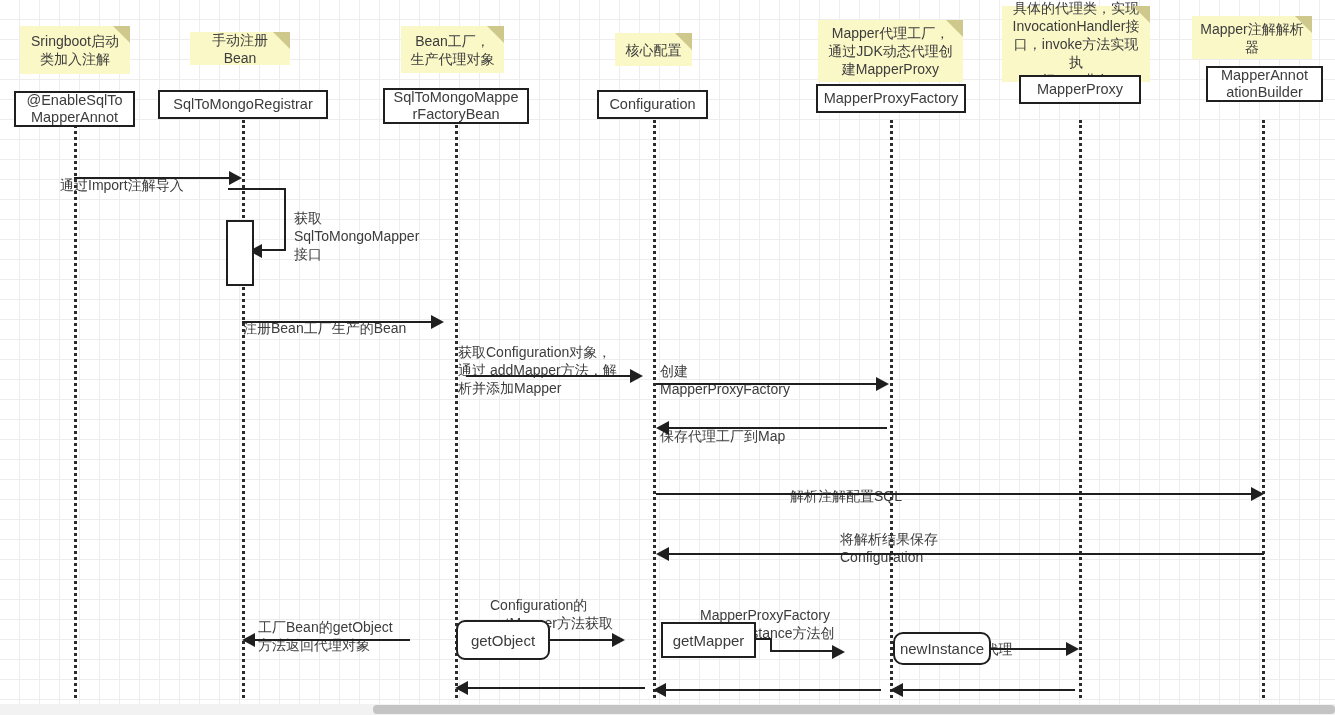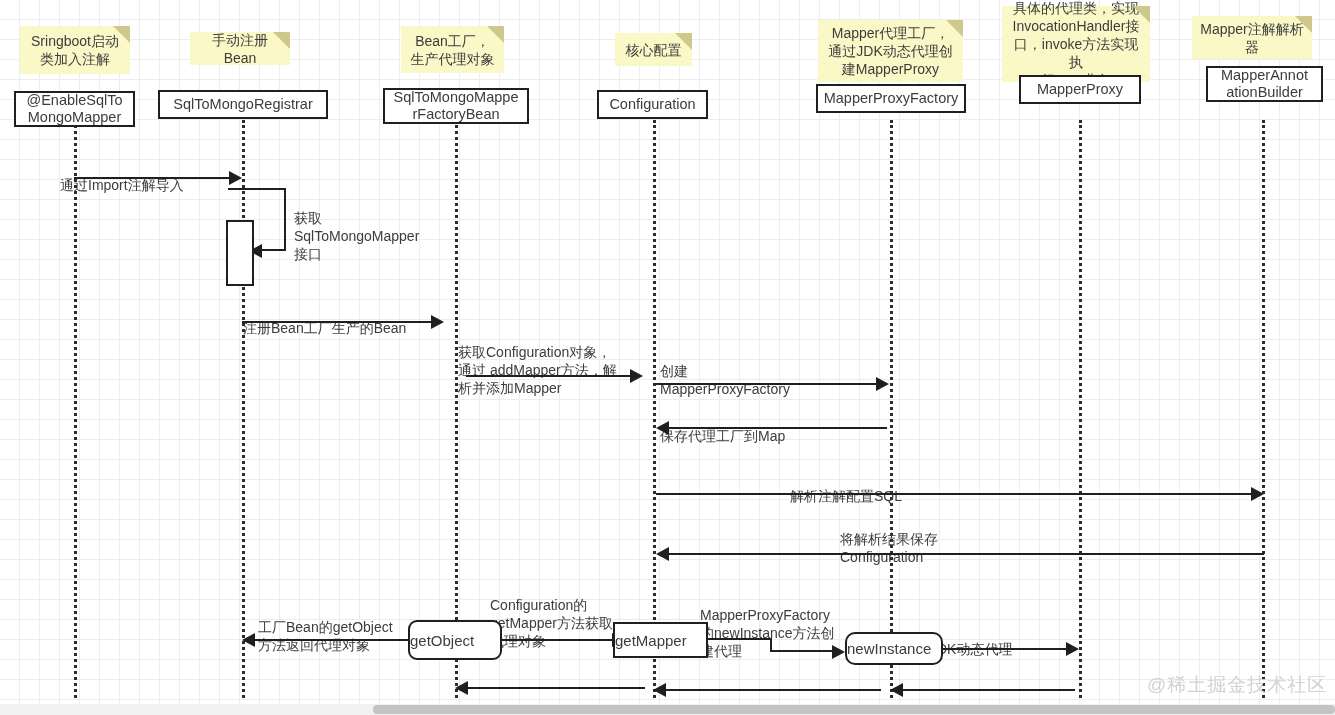--- a/index.html
+++ b/index.html
@@ -105,22 +105,23 @@
   }
   
   .methodbox {
     position: absolute;
     border: 2.5px solid #1f1f1f;
     background: #ffffff;
     color: #3c3c3c;
     font-size: 15px;
     display: flex;
     align-items: center;
-    justify-content: flex-start;
+    justify-content: center;
     z-index: 4;
+    margin-left: 48px;
   }
   .methodbox.rounded { border-radius: 9px; }
   
   .elbow {
     position: absolute;
     border-bottom: 2.5px solid #1f1f1f;
     border-left: 2.5px solid #1f1f1f;
   }
   .elbow-top {
     position: absolute;
@@ -199,21 +200,21 @@
 行SQL业务</span>
   </div>
 
   <div class="note" style="left:1192px; top:16px; width:120px; height:43px;">
     <span class="fold"></span>
     <span>Mapper注解解析器</span>
   </div>
 
   <div class="participant" style="left:14px; top:91px; width:121px; height:36px;">
     <span>@EnableSqlTo
-MongoMapper</span>
+MapperAnnot</span>
   </div>
 
   <div class="participant" style="left:158px; top:90px; width:170px; height:29px;">
     <span>SqlToMongoRegistrar</span>
   </div>
 
   <div class="participant" style="left:383px; top:88px; width:146px; height:36px;">
     <span>SqlToMongoMappe
 rFactoryBean</span>
   </div>
@@ -334,21 +335,18 @@
 
   <div class="msg-line" style="left:468px; top:687px; width:177px;"></div>
   <div class="arrow-l" style="left:455px; top:681px;"></div>
 
   <div class="msg-line" style="left:666px; top:689px; width:215px;"></div>
   <div class="arrow-l" style="left:653px; top:683px;"></div>
 
   <div class="msg-line" style="left:903px; top:689px; width:172px;"></div>
   <div class="arrow-l" style="left:890px; top:683px;"></div>
 
-  <div class="watermark" style="left:1147px; top:672px;">
-    <span>@稀土掘金技术社区</span>
-  </div>
 
   <div class="hscroll-track">
     <div class="hscroll-thumb" style="left:373px; width:962px;"></div>
   </div>
 
 </div>
 
 </body></html>

